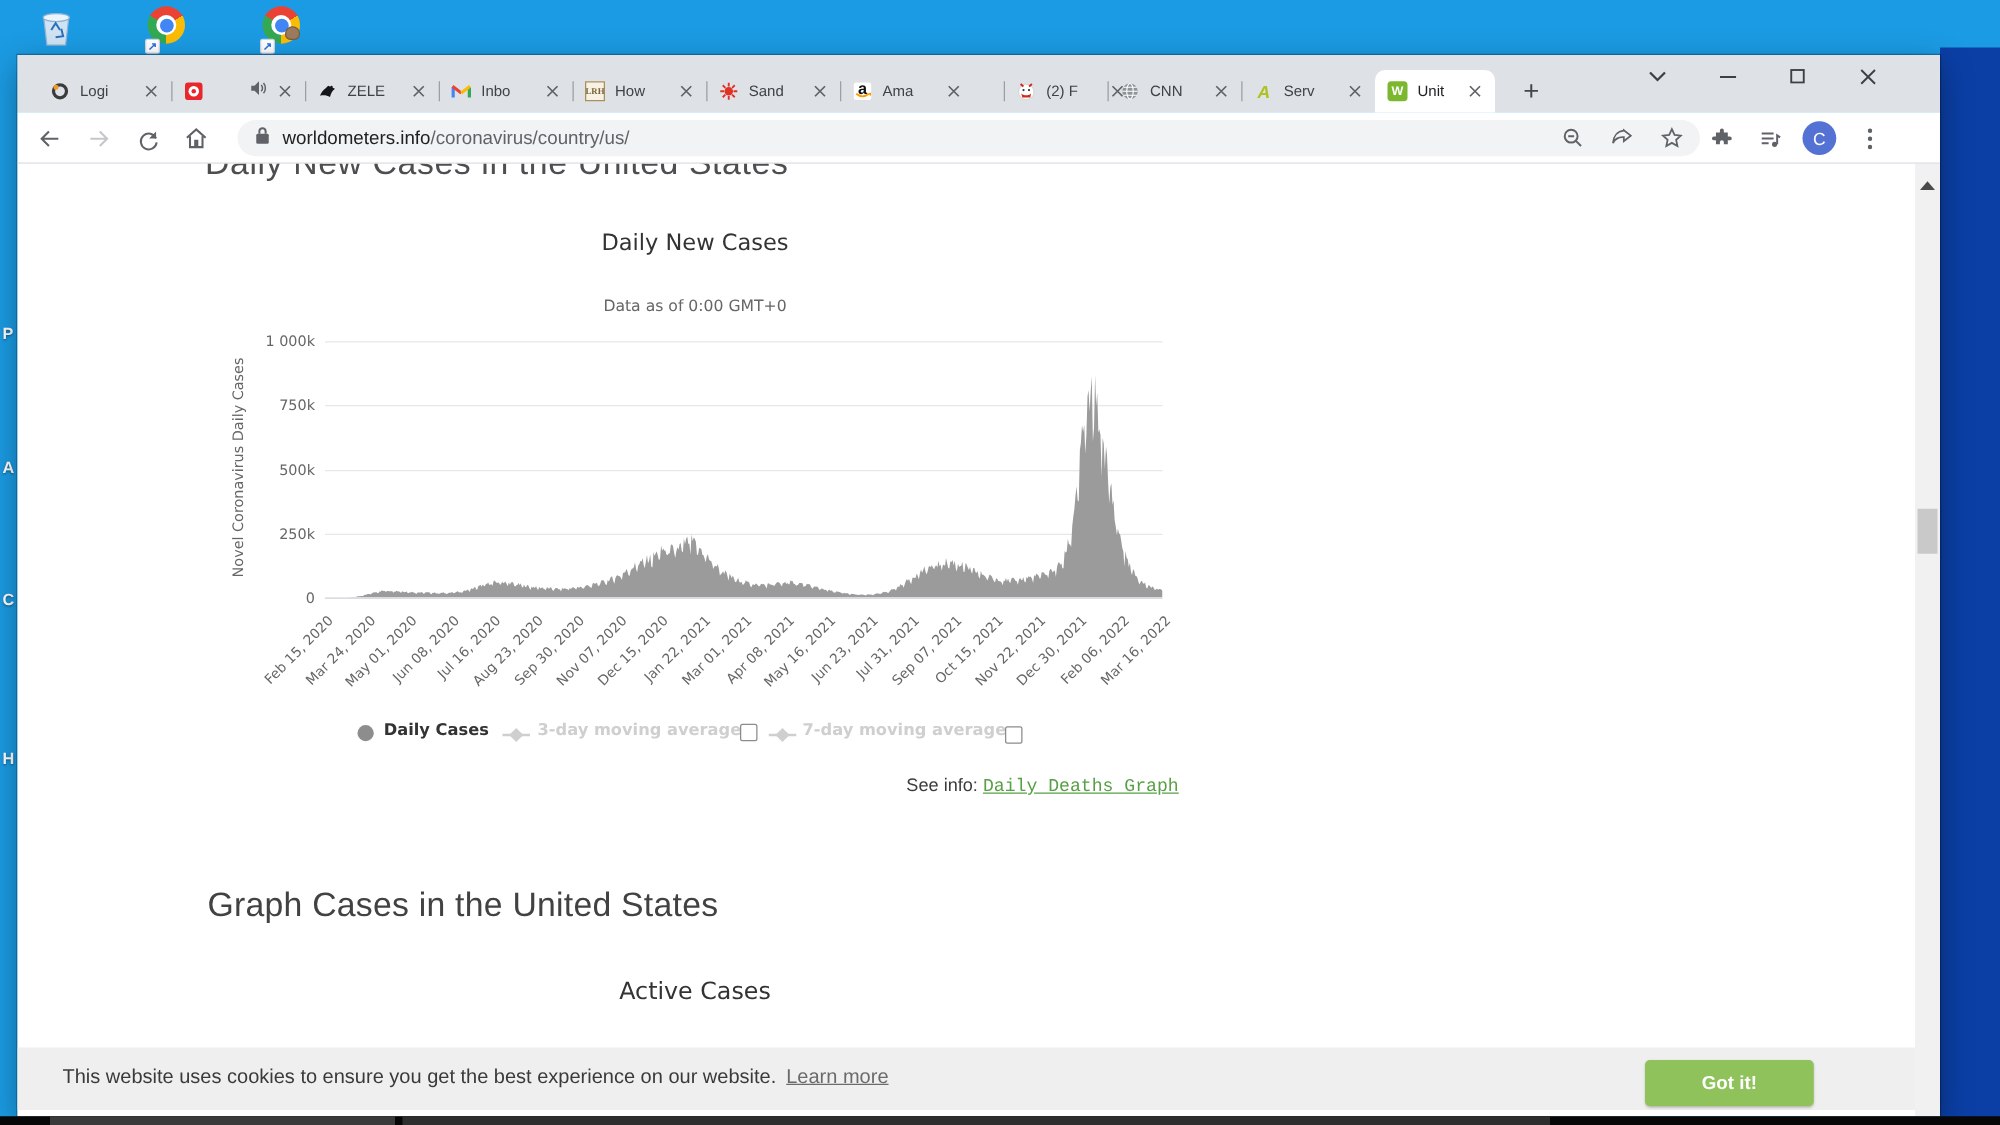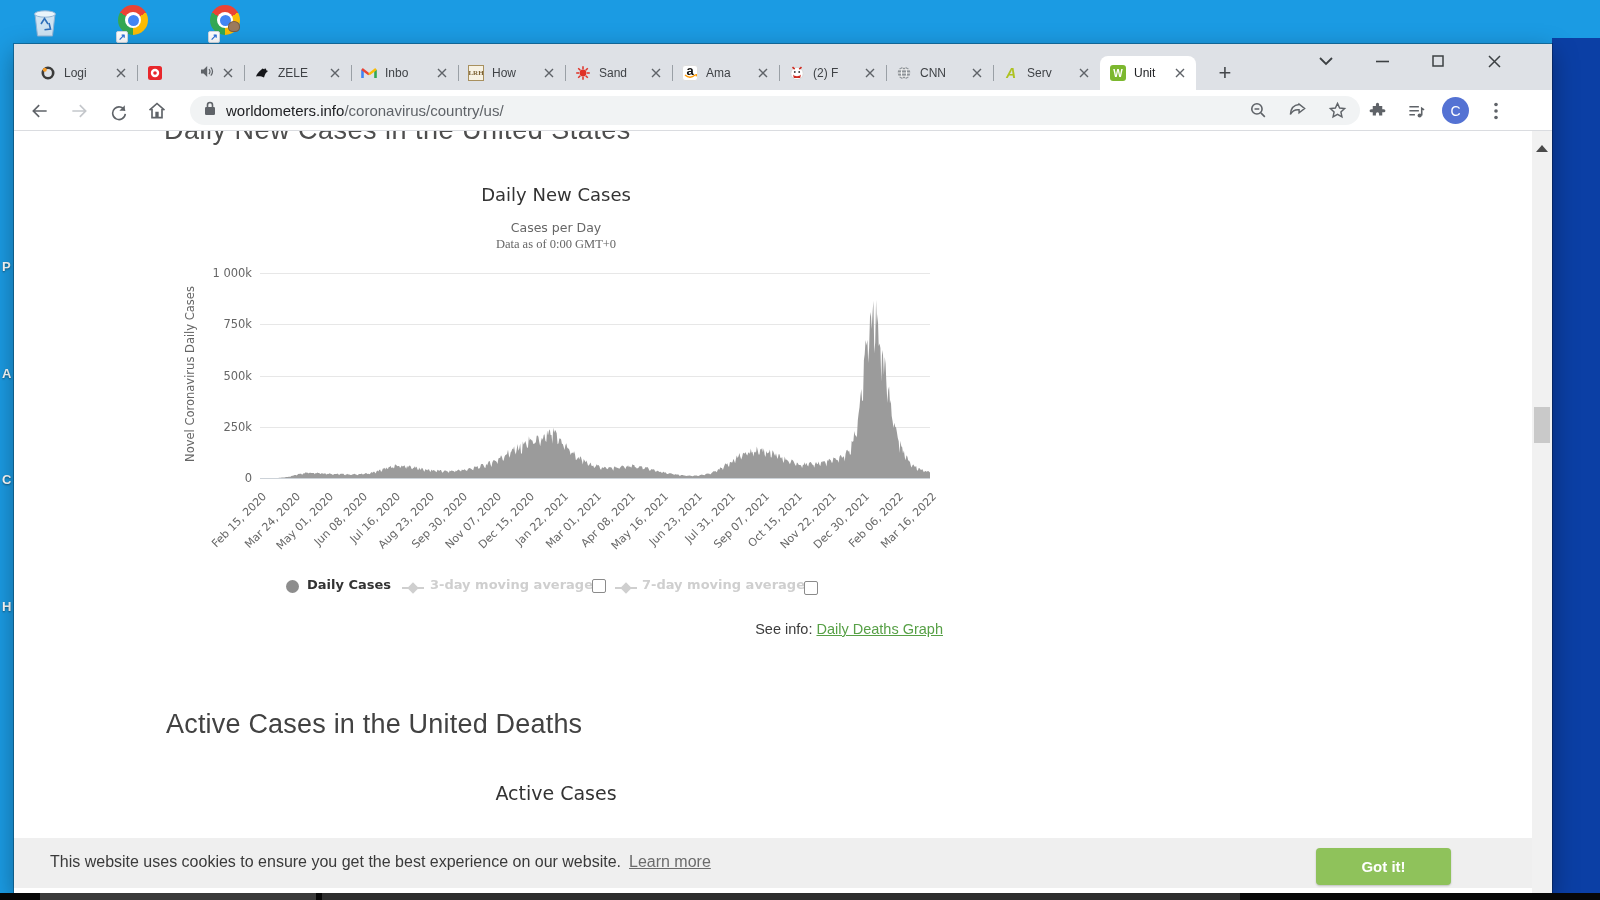--- a/index.html
+++ b/index.html
@@ -42,21 +42,21 @@
   #ylabel { left:66px; top:236px; width:220px; text-align:center; font-family:"DejaVu Sans",sans-serif; font-size:11.5px; color:#666; transform:rotate(-90deg); }
   .gridline { position:absolute; left:246px; width:670px; height:1px; background:#e7e7e7; }
   .ytick { position:absolute; left:142px; width:96px; text-align:right; font-family:"DejaVu Sans",sans-serif; font-size:11.5px; color:#666; }
   .xtick { position:absolute; width:118px; text-align:right; font-family:"DejaVu Sans",sans-serif; font-size:11px; color:#666; transform:rotate(-45deg); transform-origin:100% 0; white-space:nowrap; }
   #axisline { left:246px; top:347px; width:670px; height:1px; background:#ccd2d8; }
   .lg-label { position:absolute; top:446px; font-family:"DejaVu Sans",sans-serif; font-size:13px; font-weight:bold; }
   .lg-marker { position:absolute; top:456px; width:22px; height:2px; background:#cfcfcf; }
   .lg-marker::after { content:""; position:absolute; left:7px; top:-3px; width:8px; height:8px; background:#cfcfcf; transform:rotate(45deg); }
   .checkbox { position:absolute; top:448px; width:14px; height:14px; background:#fff; border:1.5px solid #8b8b8b; border-radius:2px; }
   #see-also { left:626px; top:490px; width:303px; text-align:right; font-size:14.5px; color:#3c3c3c; }
-  #see-also a { color:#57a046; text-decoration:underline; }
+  #see-also a { color:#57a046; text-decoration:underline;font-family:Liberation Mono, monospace; }
   #active-heading { left:152px; top:578px; font-size:27px; color:#424242; letter-spacing:.2px; }
   #active-title { left:242px; top:651px; width:600px; text-align:center; font-family:"DejaVu Sans",sans-serif; font-size:19px; color:#333; }
 
   
   #cookie-bar { left:0; top:707px; width:1518px; height:50px; background:#efefef; }
   #cookie-msg { position:absolute; left:36px; top:15px; font-size:16px; color:#3a3a3a; }
   #cookie-link { color:#6b6b6b; text-decoration:underline; margin-left:8px; }
   #cookie-btn { position:absolute; left:1302px; top:10px; width:135px; height:37px; background:#8fc25b; border:none; border-radius:4px; color:#fff; font-size:15px; font-weight:bold; box-shadow:0 1px 2px rgba(0,0,0,.2); font-family:"Liberation Sans",sans-serif; }
 
   
@@ -205,21 +205,21 @@
           </svg>
       </span>
       <span class="tab-label">Ama</span>
       <span class="tab-close">
           <svg width="10" height="10" viewBox="0 0 10 10">
             <path d="M1 1l8 8M9 1l-8 8" stroke="#5f6368" stroke-width="1.4"></path>
           </svg>
         </span>
     </div>
 
-    <div class="tab sep" style="left:765px;">
+    <div class="tab sep" style="left:789px;">
       <span class="favicon">
         <svg width="16" height="16" viewBox="0 0 16 16">
           <circle cx="8" cy="8.5" r="6.2" fill="#fff" stroke="#d8d8d8"></circle>
           <path d="M3.5 2.2l2.2 2M12.5 2.2l-2.2 2" stroke="#cf2b20" stroke-width="1.6"></path>
           <path d="M4 9.5c1.4 2.2 6.6 2.2 8 0l-.8 3.4H4.8z" fill="#cf2b20"></path>
           <circle cx="5.8" cy="7" r=".9" fill="#333"></circle>
             <circle cx="10.2" cy="7" r=".9" fill="#333"></circle>
         </svg>
       </span>
       <span class="tab-label">(2) F</span>
@@ -353,22 +353,21 @@
       </div>
   </div>
 
   <div id="content" class="abs">
 
     <div id="clipped-heading-clip" class="abs">
         <span>Daily New Cases in the United States</span>
       </div>
 
     <div class="abs chart-title">Daily New Cases</div>
-    <div class="abs chart-sub" style="top:89px;">Cases per Day</div>
-    <div class="abs chart-sub" style="top:106px;font-family:Liberation Serif, serif;">Data as of 0:00 GMT+0</div>
+    <div class="abs chart-sub" style="top:106px;">Data as of 0:00 GMT+0</div>
     <div id="ylabel" class="abs">Novel Coronavirus Daily Cases</div>
 
     <div id="grid-layer">
         <div class="gridline" style="top: 142px;"></div>
         <div class="ytick" style="top: 135px;">1 000k</div>
         <div class="gridline" style="top: 193.25px;"></div>
         <div class="ytick" style="top: 186.25px;">750k</div>
         <div class="gridline" style="top: 244.5px;"></div>
         <div class="ytick" style="top: 237.5px;">500k</div>
         <div class="gridline" style="top: 295.75px;"></div>
@@ -407,21 +406,21 @@
     <div class="abs lg-label" style="left:293px;color:#333;">Daily Cases</div>
     <div class="abs lg-marker" style="left:388px;"></div>
     <div class="abs lg-label" style="left:416px;color:#cfcfcf;">3-day moving average</div>
     <div class="abs checkbox" style="left:578px;"></div>
     <div class="abs lg-marker" style="left:601px;"></div>
     <div class="abs lg-label" style="left:628px;color:#cfcfcf;">7-day moving average</div>
     <div class="abs checkbox" style="left:790px;top:450px;"></div>
 
     <div id="see-also" class="abs"><span>See info:</span> <a href="#">Daily Deaths Graph</a></div>
 
-    <div id="active-heading" class="abs">Active Cases in the United Deaths</div>
+    <div id="active-heading" class="abs">Graph Cases in the United States</div>
     <div id="active-title" class="abs">Active Cases</div>
 
     <div id="cookie-bar" class="abs">
       <div id="cookie-msg"><span>This website uses cookies to ensure you get the best experience on our website.</span><a id="cookie-link" href="#">Learn more</a></div>
       <button id="cookie-btn">Got it!</button>
     </div>
   </div>
 
   <div id="scrollbar" class="abs">
     <div id="scroll-up"></div>

